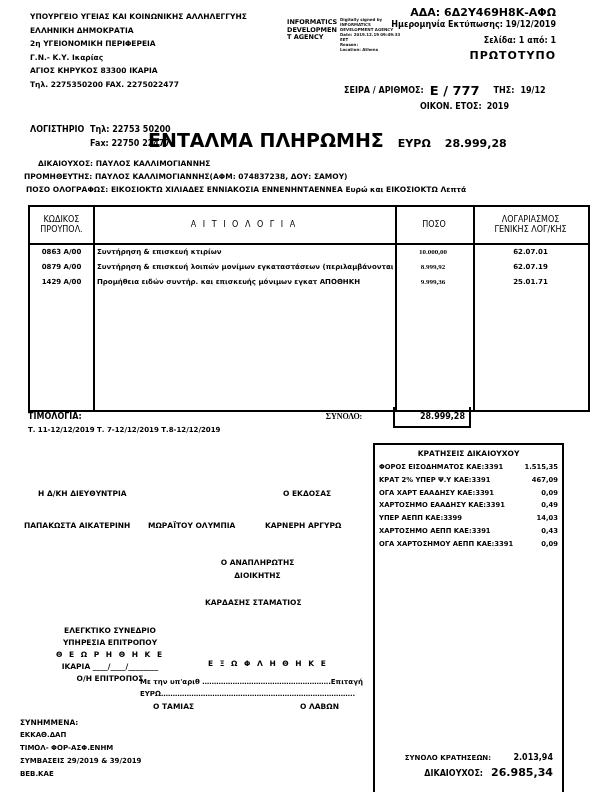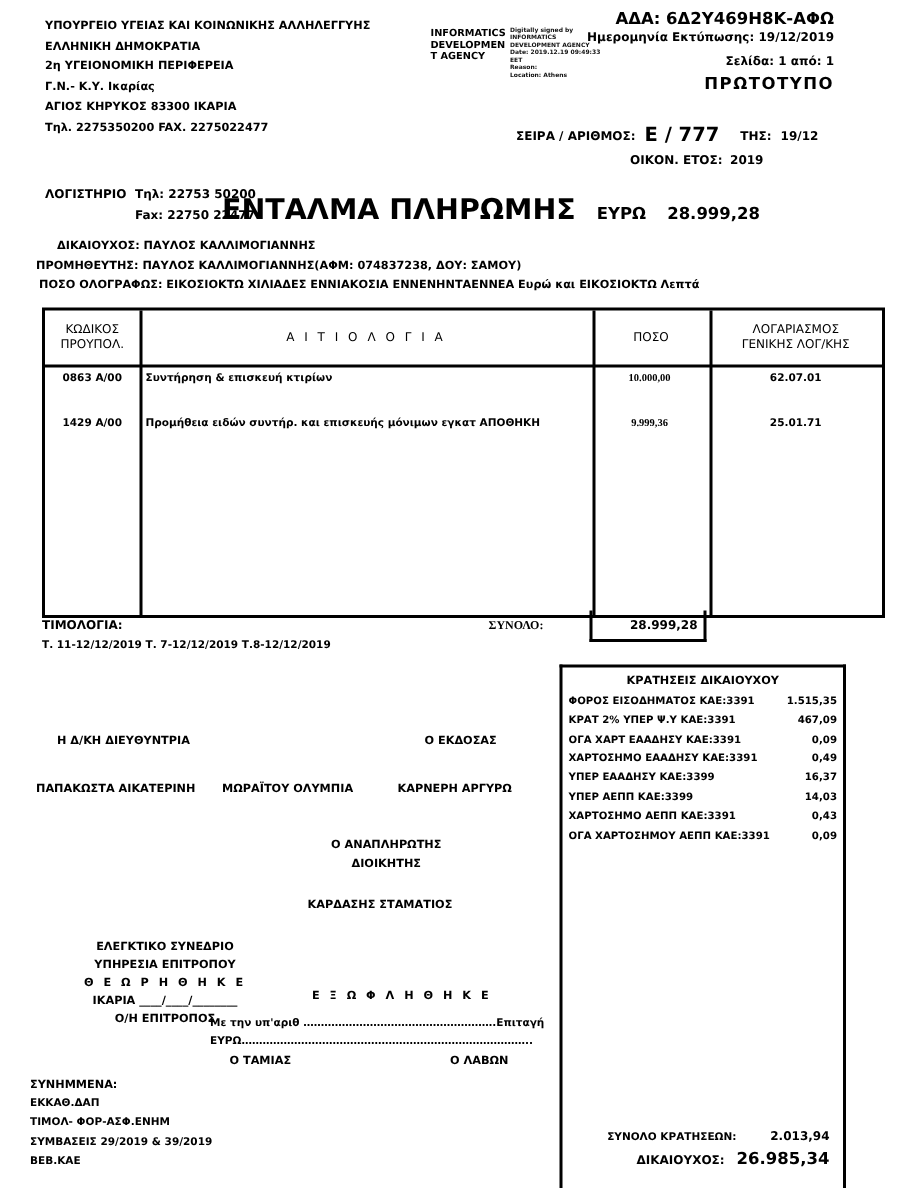--- a/index.html
+++ b/index.html
@@ -126,20 +126,26 @@
       <div>ΛΟΓΑΡΙΑΣΜΟΣ</div>
       <div>ΓΕΝΙΚΗΣ ΛΟΓ/ΚΗΣ</div>
     </div>
 
     <div class="trow b" style="top:38px;">
       <span class="cell ctr" style="left:0;width:63px;">0863 Α/00</span>
       <span class="cell" style="left:67px;width:296px;">Συντήρηση &amp; επισκευή κτιρίων</span>
       <span class="cell rgt" style="left:367px;width:72px;">10.000,00</span>
       <span class="cell ctr" style="left:445px;width:111px;">62.07.01</span>
     </div>
+    <div class="trow b" style="top:53px;">
+      <span class="cell ctr" style="left:0;width:63px;">0879 Α/00</span>
+      <span class="cell" style="left:67px;width:296px;white-space:nowrap;overflow:hidden;">Συντήρηση &amp; επισκευή λοιπών μονίμων εγκαταστάσεων (περιλαμβάνονται</span>
+      <span class="cell rgt" style="left:367px;width:72px;">8.999,92</span>
+      <span class="cell ctr" style="left:445px;width:111px;">62.07.19</span>
+    </div>
     <div class="trow b" style="top:68px;">
       <span class="cell ctr" style="left:0;width:63px;">1429 Α/00</span>
       <span class="cell" style="left:67px;width:296px;">Προμήθεια ειδών συντήρ. και επισκευής μόνιμων εγκατ ΑΠΟΘΗΚΗ</span>
       <span class="cell rgt" style="left:367px;width:72px;">9.999,36</span>
       <span class="cell ctr" style="left:445px;width:111px;">25.01.71</span>
     </div>
   </div>
 
   <div class="abs t8 b rgt" style="left:300px;top:411px;width:88px;">ΣΥΝΟΛΟ:</div>
   <div class="sumbox b">28.999,28</div>
@@ -158,24 +164,20 @@
         <span>ΚΡΑΤ 2% ΥΠΕΡ Ψ.Υ ΚΑΕ:3391</span>
         <span>467,09</span>
       </div>
       <div class="deditem">
         <span>ΟΓΑ ΧΑΡΤ ΕΑΑΔΗΣΥ ΚΑΕ:3391</span>
         <span>0,09</span>
       </div>
       <div class="deditem">
         <span>ΧΑΡΤΟΣΗΜΟ ΕΑΑΔΗΣΥ ΚΑΕ:3391</span>
         <span>0,49</span>
-      </div>
-      <div class="deditem">
-        <span>ΥΠΕΡ ΕΑΑΔΗΣΥ ΚΑΕ:3399</span>
-        <span>16,37</span>
       </div>
       <div class="deditem">
         <span>ΥΠΕΡ ΑΕΠΠ ΚΑΕ:3399</span>
         <span>14,03</span>
       </div>
       <div class="deditem">
         <span>ΧΑΡΤΟΣΗΜΟ ΑΕΠΠ ΚΑΕ:3391</span>
         <span>0,43</span>
       </div>
       <div class="deditem">

